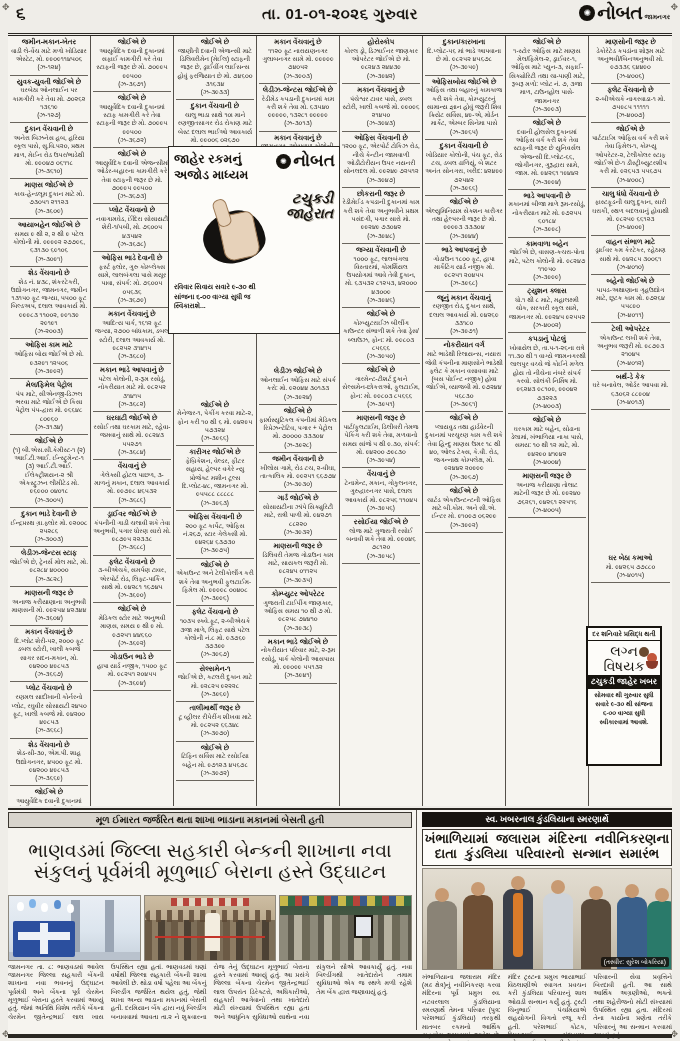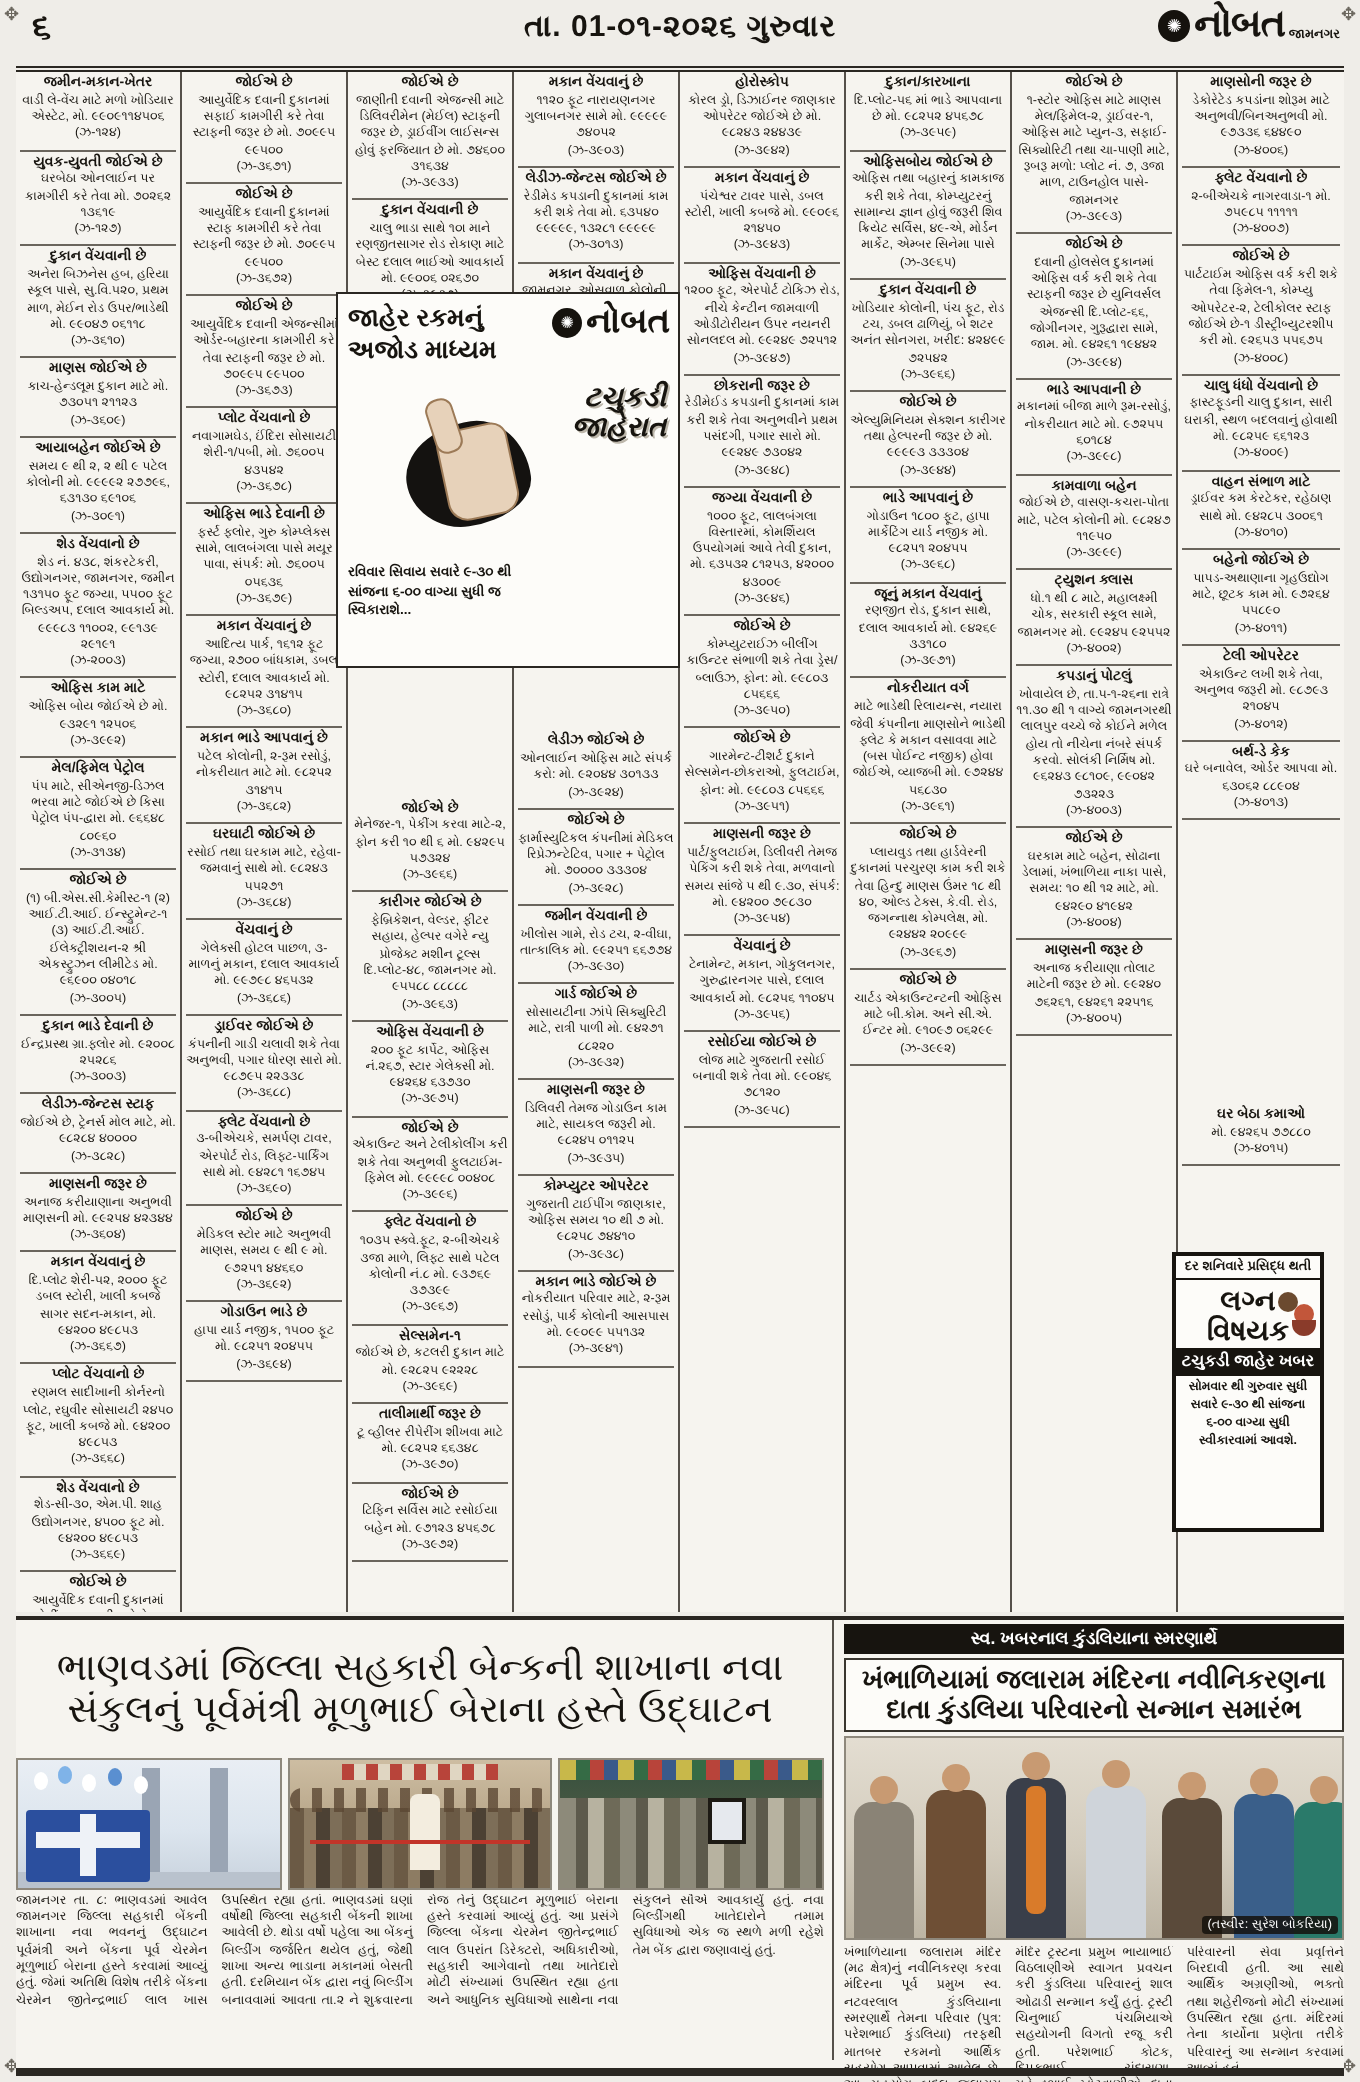--- a/index.html
+++ b/index.html
@@ -35,36 +35,36 @@
   .promo-logo{font-size:17px;font-weight:900;}
   .promo-script{position:absolute;right:6px;top:44px;width:70px;text-align:right;font-size:14px;font-weight:900;font-style:italic;line-height:1.1;text-shadow:1px 1px 0 #bdb7ab;}
   .promo-days{position:absolute;right:4px;top:96px;width:72px;font-size:8.5px;font-weight:bold;line-height:1.35;text-align:center;white-space:pre-line;}
   .promo-note{position:absolute;left:5px;bottom:22px;width:88px;font-size:6.8px;font-weight:bold;line-height:1.4;}
   .thumb-hole{position:absolute;left:34px;top:64px;width:62px;height:52px;background:#141210;border-radius:58% 42% 55% 45%/50% 60% 40% 50%;transform:rotate(-8deg);}
   .thumb-hand{position:absolute;left:52px;top:66px;width:34px;height:44px;background:#e7d2ba;border:1px solid #9c7a57;border-radius:8px 8px 10px 10px;transform:rotate(-12deg);}
   .thumb-up{position:absolute;left:46px;top:52px;width:12px;height:26px;background:#e7d2ba;border:1px solid #9c7a57;border-radius:6px;transform:rotate(-18deg);}
   
   .marriage{position:absolute;left:586px;top:626px;width:76px;height:140px;background:#fdfcf9;border:2px solid #17140f;z-index:6;box-sizing:border-box;text-align:center;}
   .mar-top{font-size:6.6px;font-weight:900;padding:2px 1px;border-bottom:1px solid #17140f;}
-  .mar-main{font-size:14px;font-weight:700;line-height:1.05;padding:3px 0 2px 0;position:relative;}
+  .mar-main{font-size:14px;font-weight:400;line-height:1.05;padding:3px 0 2px 0;position:relative;}
   .mar-art{position:absolute;right:3px;top:4px;width:18px;height:24px;}
   .mar-art .groom{position:absolute;left:0;top:2px;width:10px;height:10px;border-radius:50%;background:#6b4a2f;}
   .mar-art .bride{position:absolute;right:0;top:8px;width:10px;height:10px;border-radius:50%;background:#c2563a;}
   .mar-art .veil{position:absolute;right:-1px;top:16px;width:12px;height:8px;background:#8a3b2a;border-radius:0 0 6px 6px;}
   .mar-band{background:#17140f;color:#fff;font-size:8.2px;font-weight:900;padding:2px 0;}
   .mar-note{font-size:6.2px;font-weight:bold;line-height:1.45;padding:2px 2px;}
   
   .bottom{position:absolute;top:808px;left:8px;width:664px;height:226px;border-top:2px solid #2a2722;background:#f6f4ef;}
   .vrule{position:absolute;left:408px;top:0;bottom:6px;width:1px;background:#55504a;}
   .art-left{position:absolute;left:0;top:2px;width:404px;}
   .art-right{position:absolute;left:414px;top:2px;width:250px;}
   .kicker-light{border:1px solid #3a362f;background:#d8d4cc;font-size:9.5px;font-weight:900;text-align:center;padding:1px 0;}
   .kicker-dark{background:#17140f;color:#fff;font-size:8.8px;font-weight:900;text-align:center;padding:2px 0;}
   .headline-l{font-size:19px;font-weight:400;line-height:1.12;text-align:center;margin:12px 0;}
-  .headline-r{font-size:13px;font-weight:900;line-height:1.18;text-align:center;border:1px solid #3a362f;padding:2px 1px;margin-top:2px;background:#fdfcf9;}
+  .headline-r{font-size:13px;font-weight:900;line-height:1.18;text-align:center;border:1px solid #3a362f;padding:2px 1px;margin-top:2px;background:#fdfcf9;font-family:Liberation Mono, monospace;}
   .photos{display:flex;gap:3px;margin:2px 0;}
   .photo{position:relative;overflow:hidden;border:1px solid #8e887c;height:64px;flex:1;}
   .photo1{background:linear-gradient(180deg,#e9eef4 0%,#dce5ee 55%,#c8d2dd 100%);}
   .ph-counter{position:absolute;left:4px;bottom:3px;width:62px;height:36px;background:#2b4f9e;border-radius:2px;}
   .ph-cross-v{position:absolute;left:50%;top:8%;width:14%;height:84%;margin-left:-7%;background:#eef2f7;}
   .ph-cross-h{position:absolute;top:50%;left:8%;height:22%;width:84%;margin-top:-11%;background:#eef2f7;}
   .ph-balloon{position:absolute;width:7px;height:9px;border-radius:50%;}
   .ph-pillar{position:absolute;width:9px;top:4px;height:56px;background:#9aa5b4;}
   .ph-floor{position:absolute;left:0;right:0;bottom:0;height:8px;background:#b9c2cd;}
   .photo2{background:linear-gradient(180deg,#cdbda2 0%,#b3a184 60%,#93805f 100%);}
@@ -579,20 +579,21 @@
     </div>
   </div>
   <div class="mar-band">ટચુકડી જાહેર ખબર</div>
   <div class="mar-note">સોમવાર થી ગુરુવાર સુધી સવારે ૯-૩૦ થી સાંજના ૬-૦૦ વાગ્યા સુધી સ્વીકારવામાં આવશે.</div>
 </div>
 
 <div class="bottom">
   <div class="vrule"></div>
 
   <div class="art-left">
+    <div class="kicker-light">મૂળ ઈમારત જર્જરિત થતા શાખા ભાડાના મકાનમાં બેસતી હતી</div>
     <div class="headline-l">ભાણવડમાં જિલ્લા સહકારી બેન્કની શાખાના નવા સંકુલનું પૂર્વમંત્રી મૂળુભાઈ બેરાના હસ્તે ઉદ્ઘાટન</div>
     <div class="photos">
       <div class="photo photo1">
         <div class="ph-pillar" style="right:26px"></div>
         <div class="ph-pillar" style="right:60px"></div>
         <div class="ph-floor"></div>
         <div class="ph-counter">
           <div class="ph-cross-v"></div>
             <div class="ph-cross-h"></div>
         </div>

